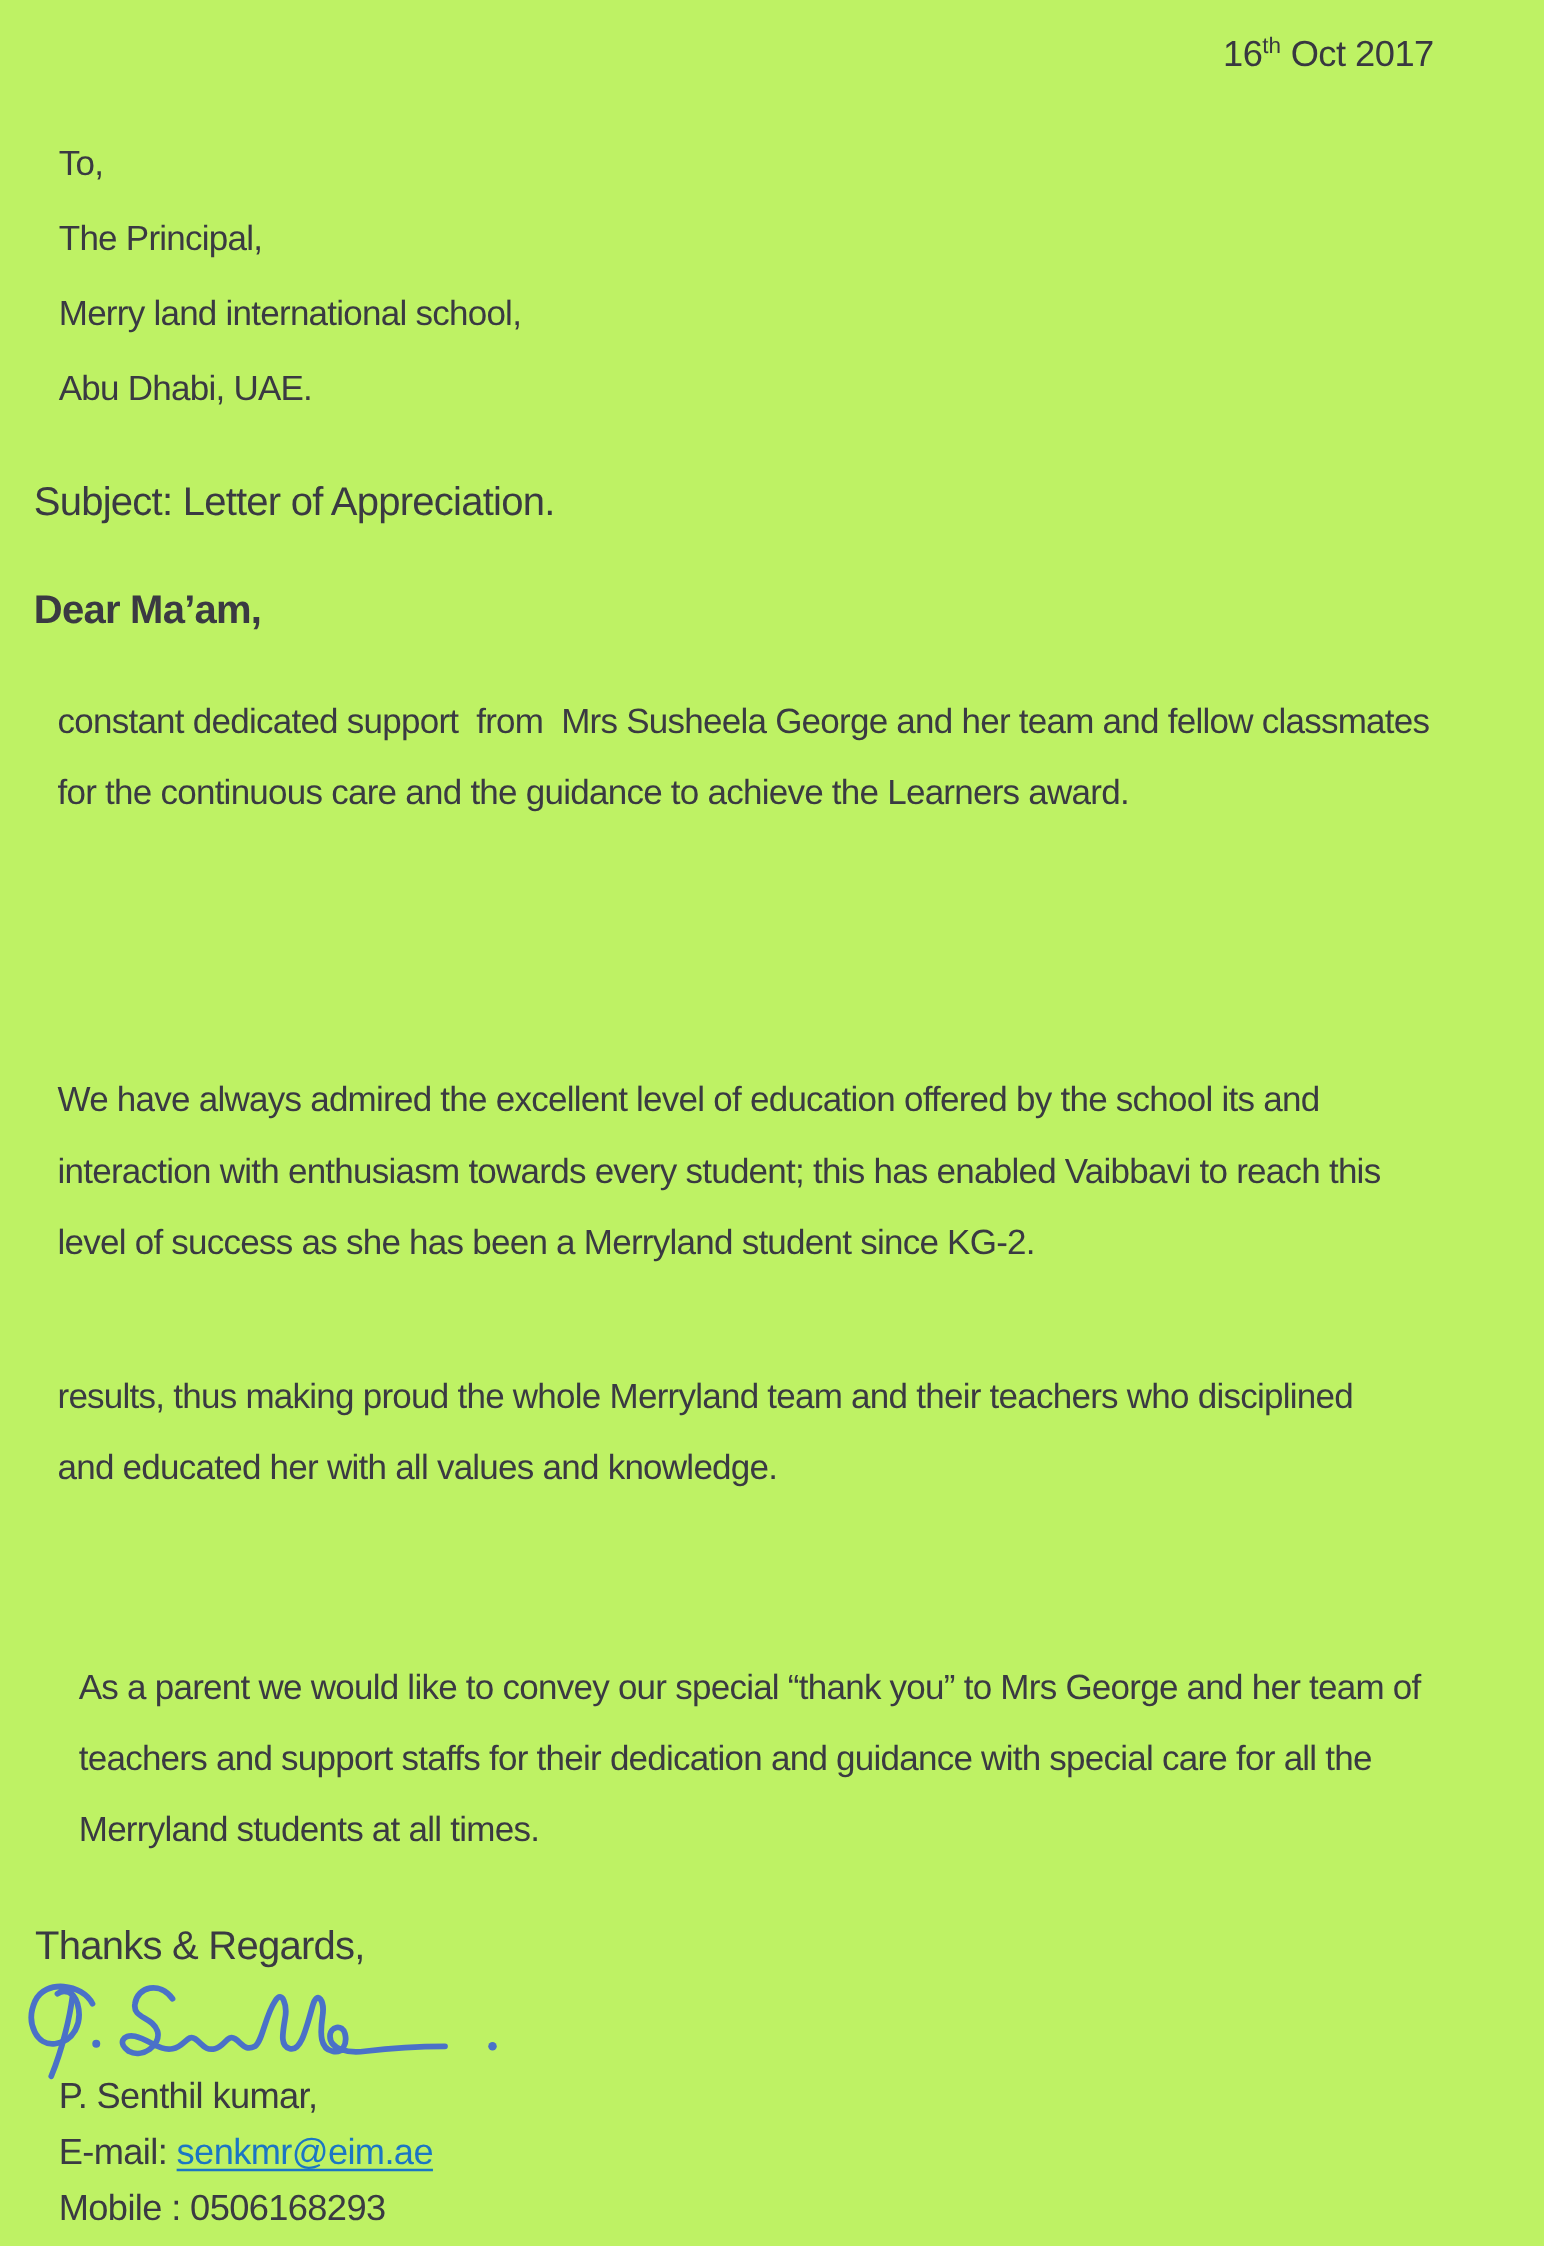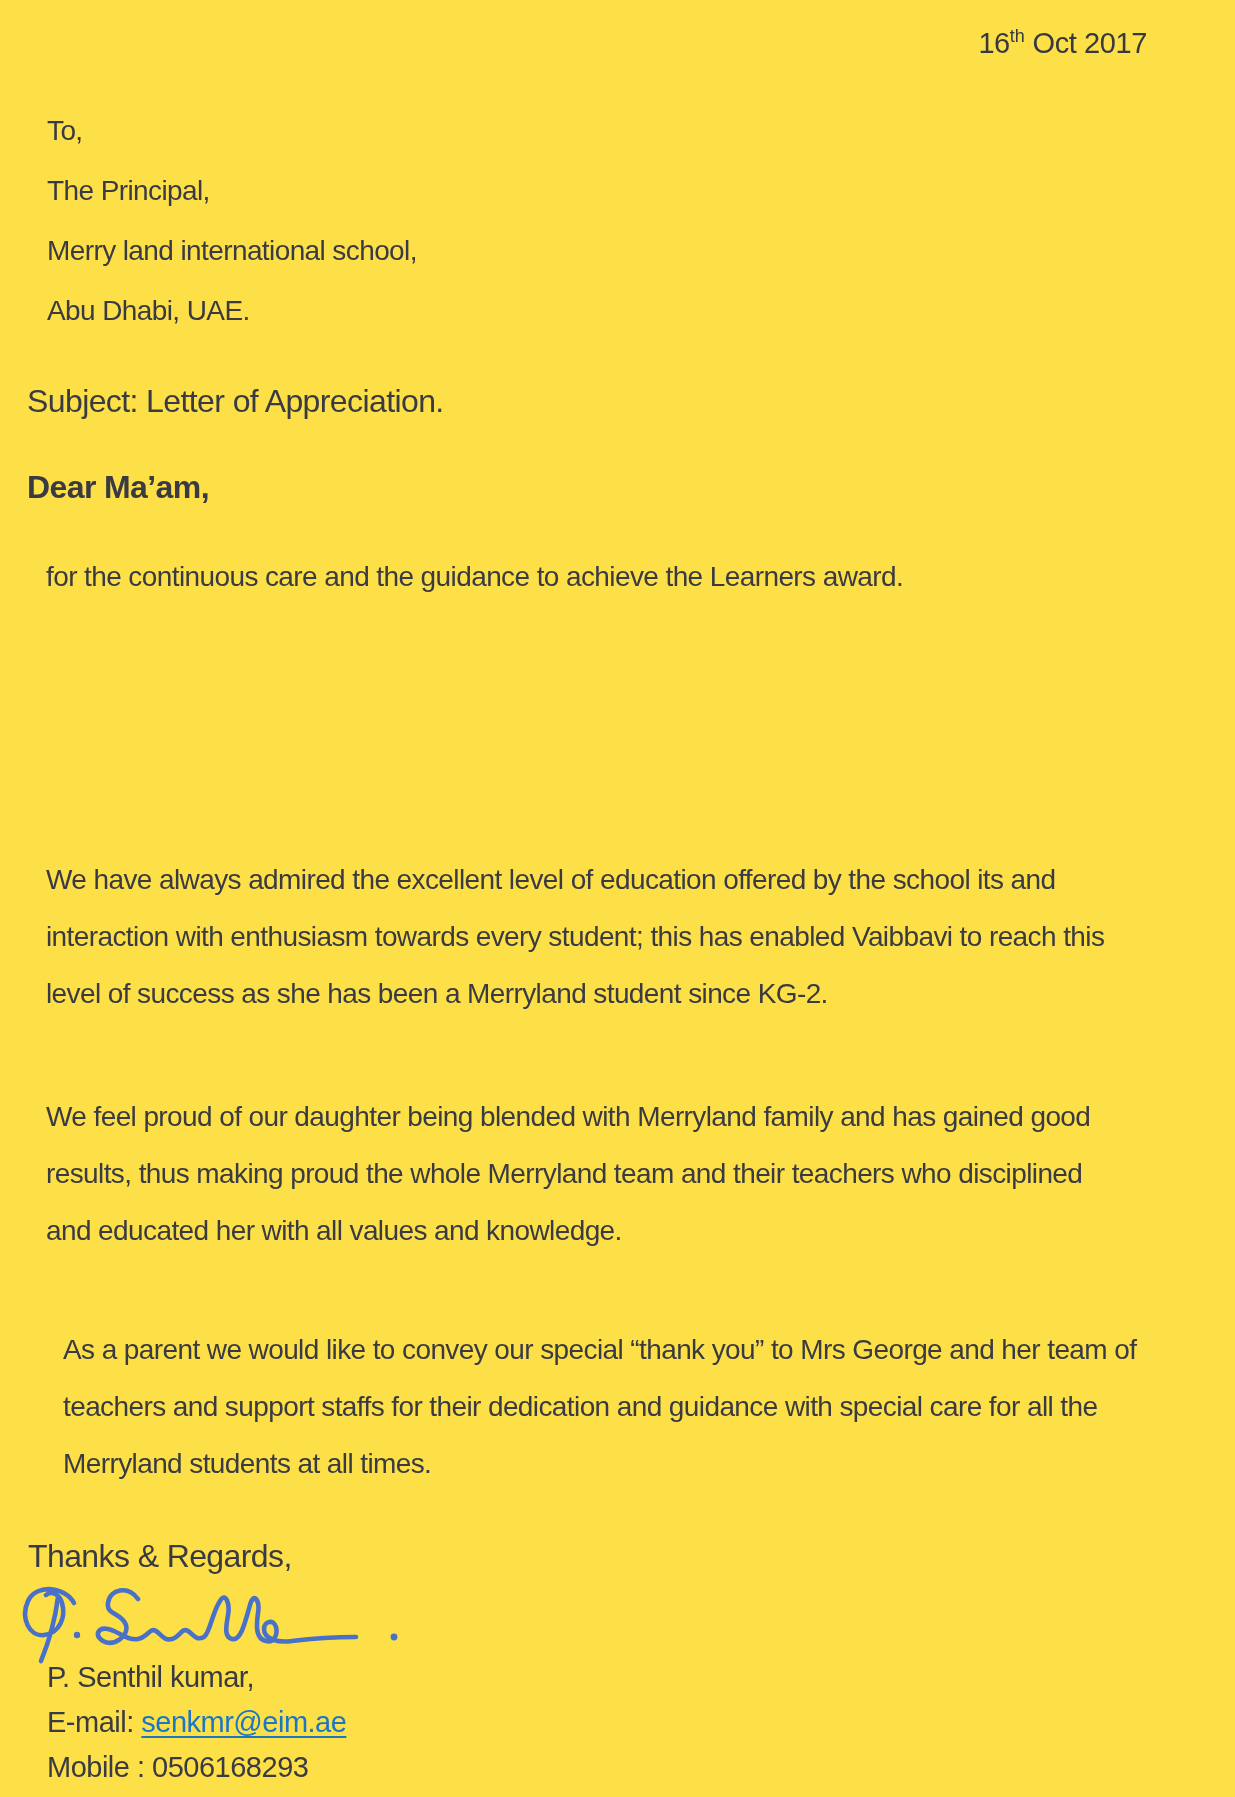--- a/index.html
+++ b/index.html
@@ -1,21 +1,21 @@
 <!DOCTYPE html>
 <html><head>
 <meta charset="utf-8">
 <style>
   * { margin: 0; padding: 0; box-sizing: border-box; }
   html, body { background: #fcfcfa; }
   .page {
     position: relative;
     width: 1235px;
     height: 1797px;
-    background: #fde047;
+    background: #bef264;
     font-family: "Liberation Sans", sans-serif;
     color: #3a3a42;
     overflow: hidden;
   }
   .abs { position: absolute; }
   .line {
     white-space: pre;        
     font-size: 28px;
     letter-spacing: -0.6px;
     color: #3a3a42;
@@ -62,31 +62,31 @@
     <div class="line">The Principal,</div>
     <div class="line">Merry land international school,</div>
     <div class="line">Abu Dhabi, UAE.</div>
   </div>
 
   <div class="abs subject-line" style="top:383px; left:27px;">Subject: Letter of Appreciation.</div>
 
   <div class="abs salutation-line" style="top:469px; left:27px;font-weight:bold;">Dear Ma’am,</div>
 
   <div class="abs para" style="top:548px; left:27px;">
+    <div class="line">constant dedicated support  from  Mrs Susheela George and her team and fellow classmates</div>
     <div class="line">for the continuous care and the guidance to achieve the Learners award.</div>
   </div>
 
   <div class="abs para" style="top:851px; left:27px;">
     <div class="line">We have always admired the excellent level of education offered by the school its and</div>
     <div class="line">interaction with enthusiasm towards every student; this has enabled Vaibbavi to reach this</div>
     <div class="line">level of success as she has been a Merryland student since KG-2.</div>
   </div>
 
   <div class="abs para" style="top:1088px; left:27px;">
-    <div class="line">We feel proud of our daughter being blended with Merryland family and has gained good</div>
     <div class="line">results, thus making proud the whole Merryland team and their teachers who disciplined</div>
     <div class="line">and educated her with all values and knowledge.</div>
   </div>
 
   <div class="abs para" style="top:1321px; left:44px;">
     <div class="line">As a parent we would like to convey our special “thank you” to Mrs George and her team of</div>
     <div class="line">teachers and support staffs for their dedication and guidance with special care for all the</div>
     <div class="line">Merryland students at all times.</div>
   </div>
 

